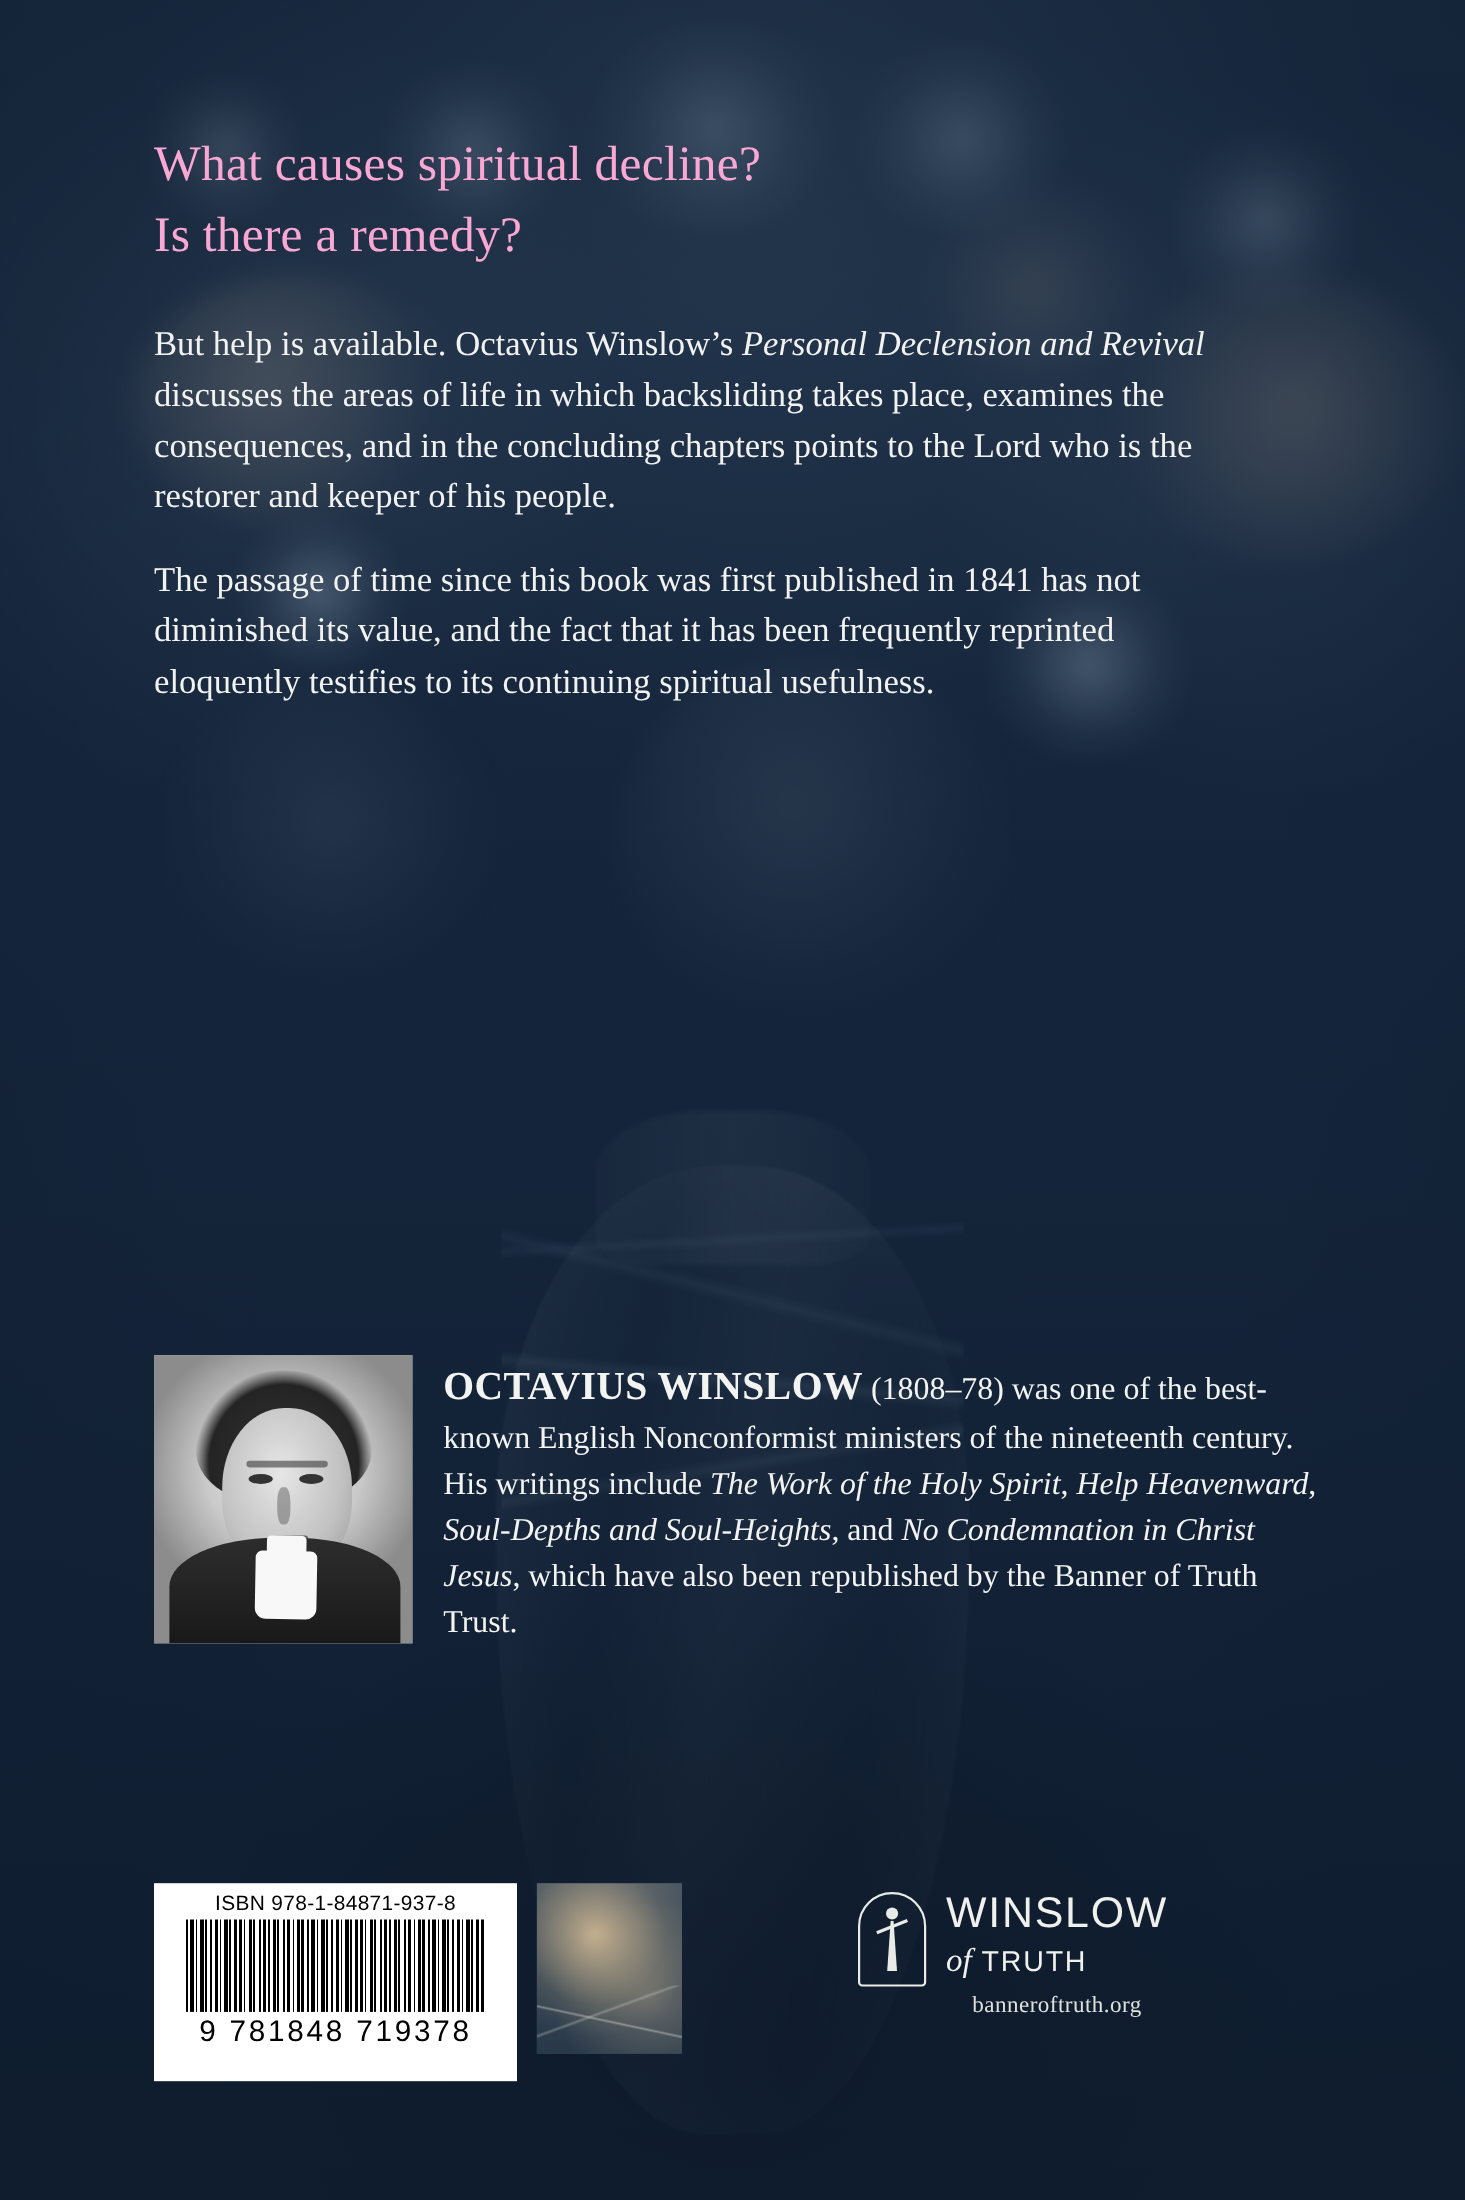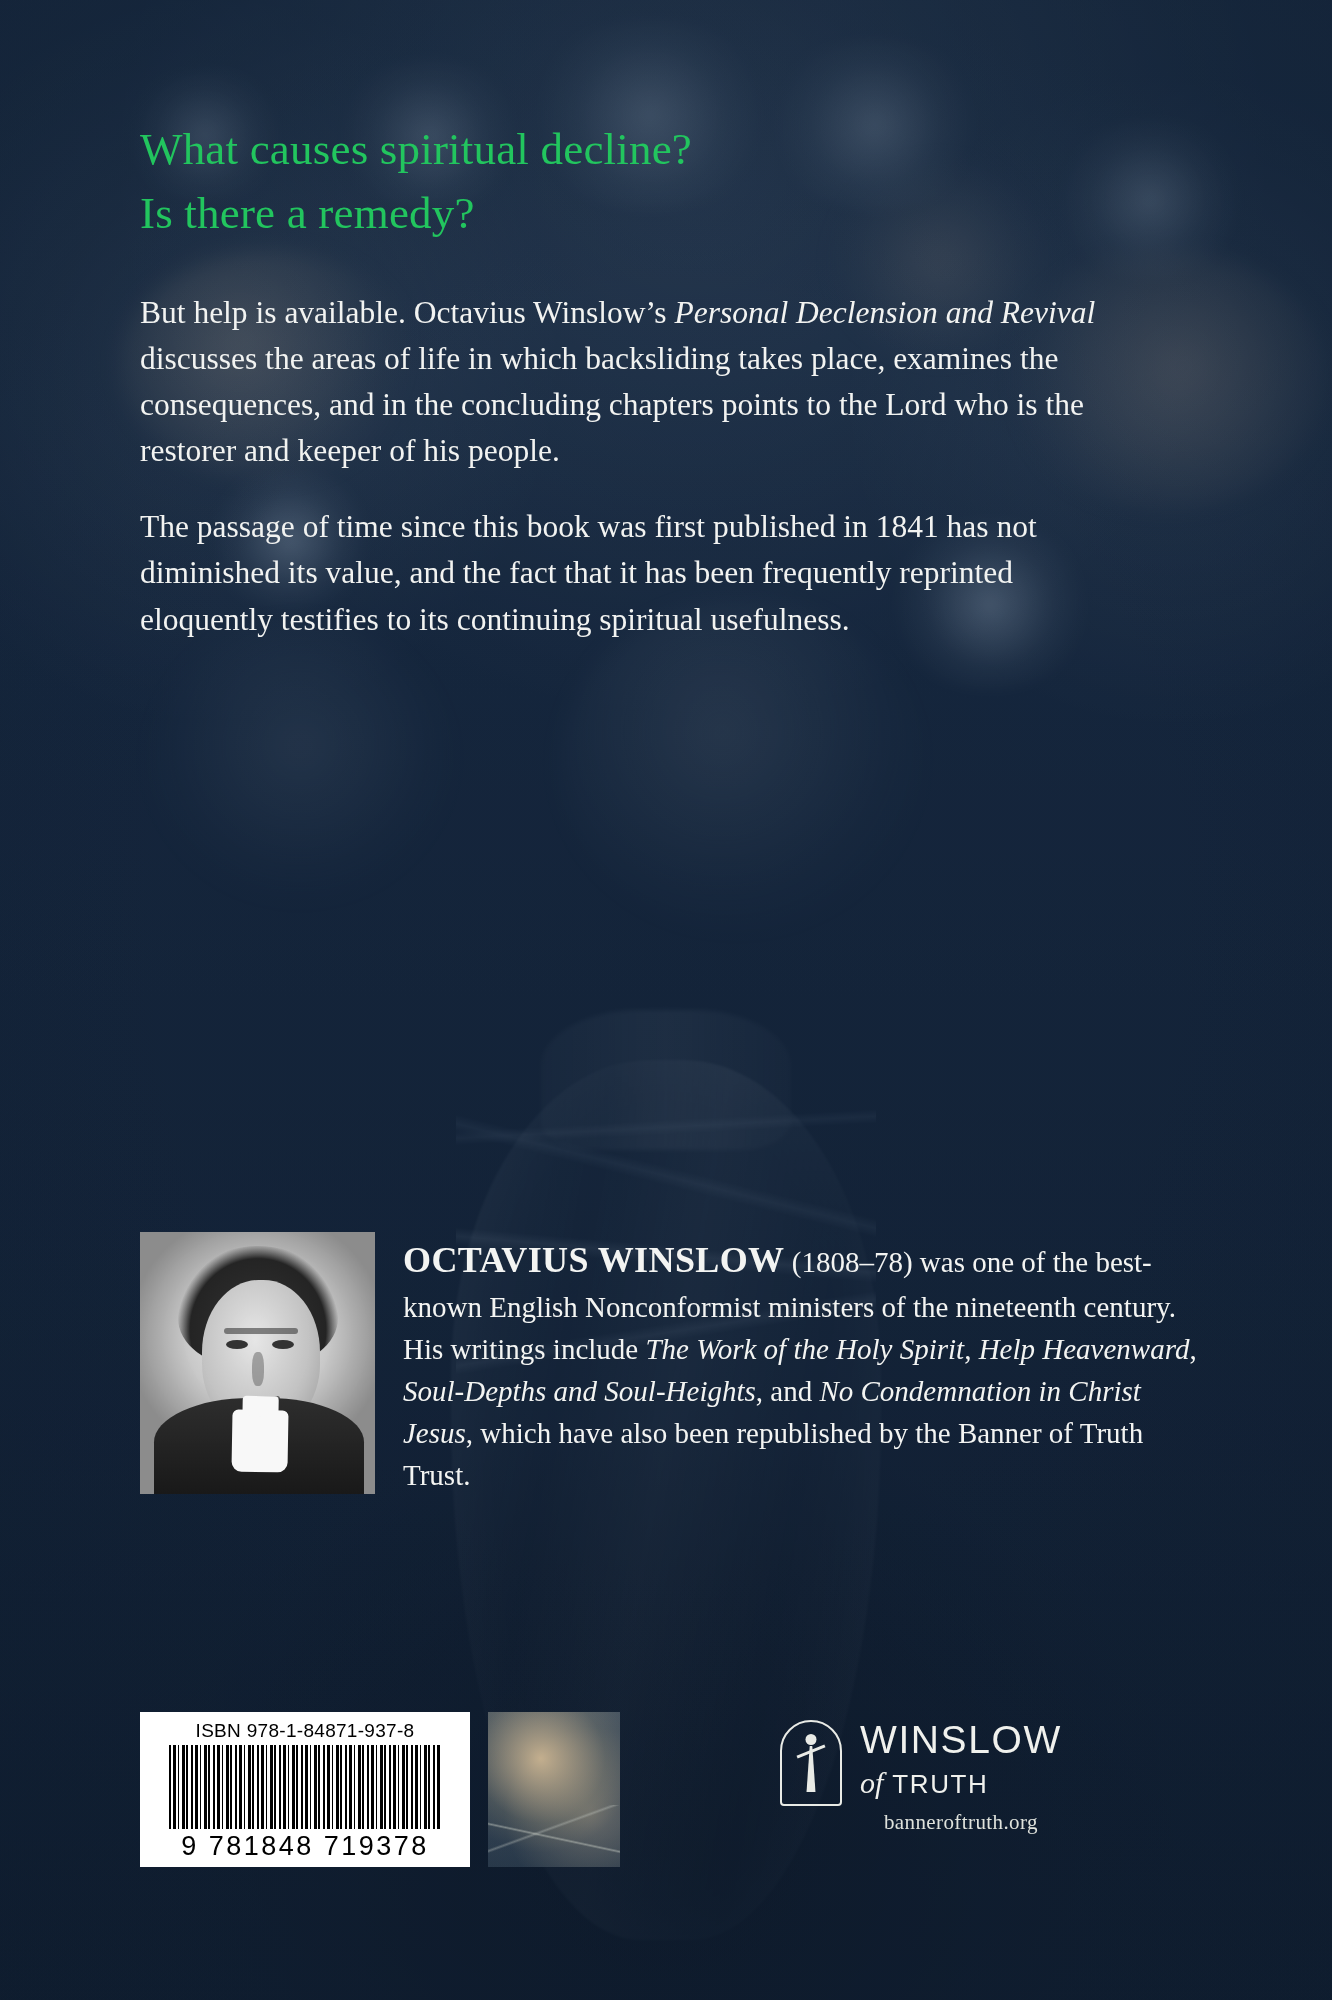--- a/index.html
+++ b/index.html
@@ -118,21 +118,21 @@
   .content {
     position: relative;
     z-index: 5;
     padding: 0 140px;
   }
 
   .headline {
     margin: 0;
     padding-top: 118px;
     font-family: "Liberation Serif", serif;
-    color: #22c55e;
+    color: #f9a8d4;
     font-size: 45px;
     line-height: 1.42;
     font-weight: normal;
     letter-spacing: 0.2px;
   }
   .headline .line2 { display: block; }
 
   .blurb {
     margin: 44px 0 0 0;
     font-size: 31.5px;
@@ -222,21 +222,21 @@
     bottom: 128px;
     width: 1060px;
     height: 160px;
     z-index: 5;
   }
   .barcode-box {
     position: absolute;
     left: 0;
     top: 0;
     width: 330px;
-    height: 155px;
+    height: 180px;
     background: #ffffff;
     display: flex;
     flex-direction: column;
     align-items: center;
     justify-content: flex-start;
     padding-top: 8px;
     box-sizing: border-box;
   }
   .isbn-text {
     font-family: "Liberation Sans", sans-serif;

